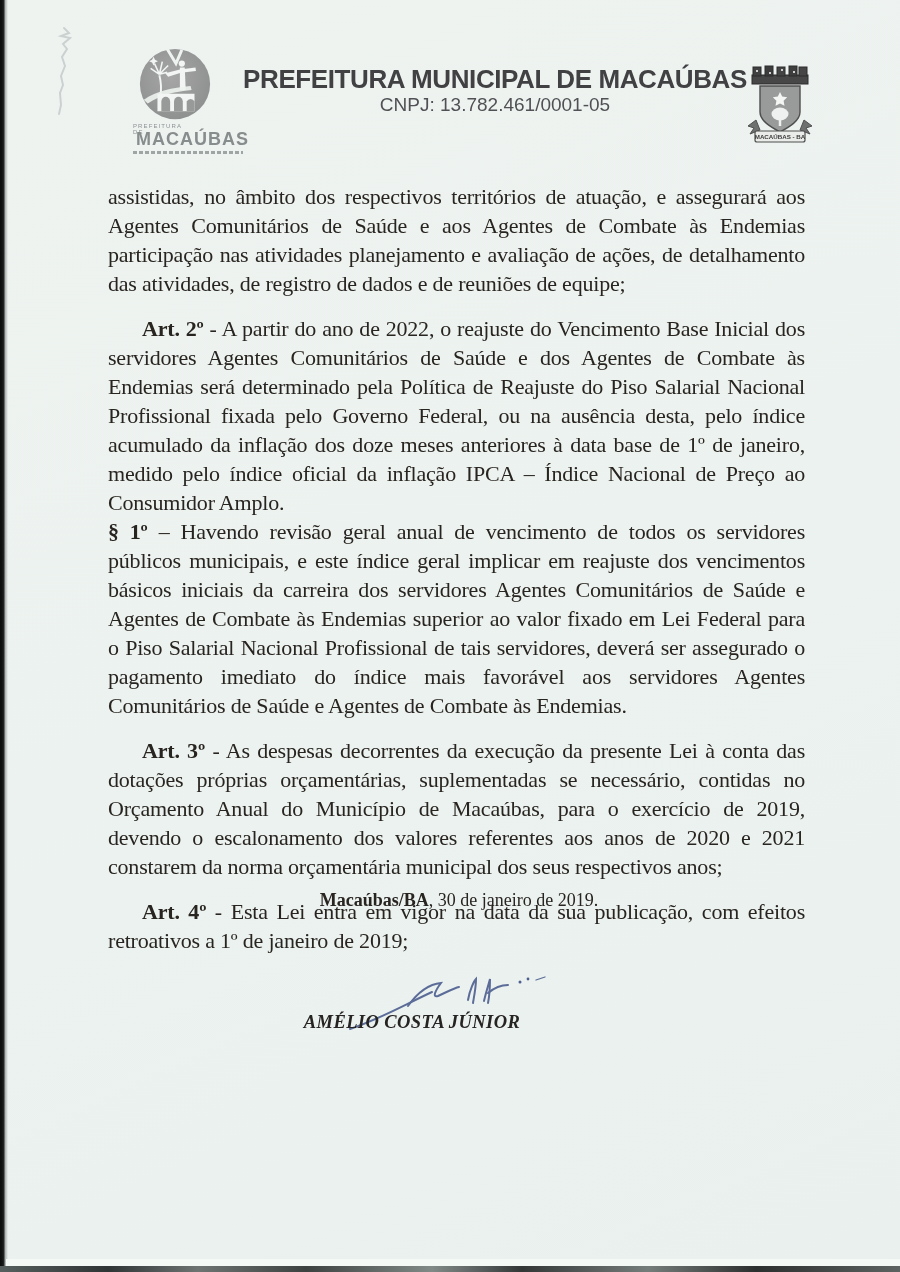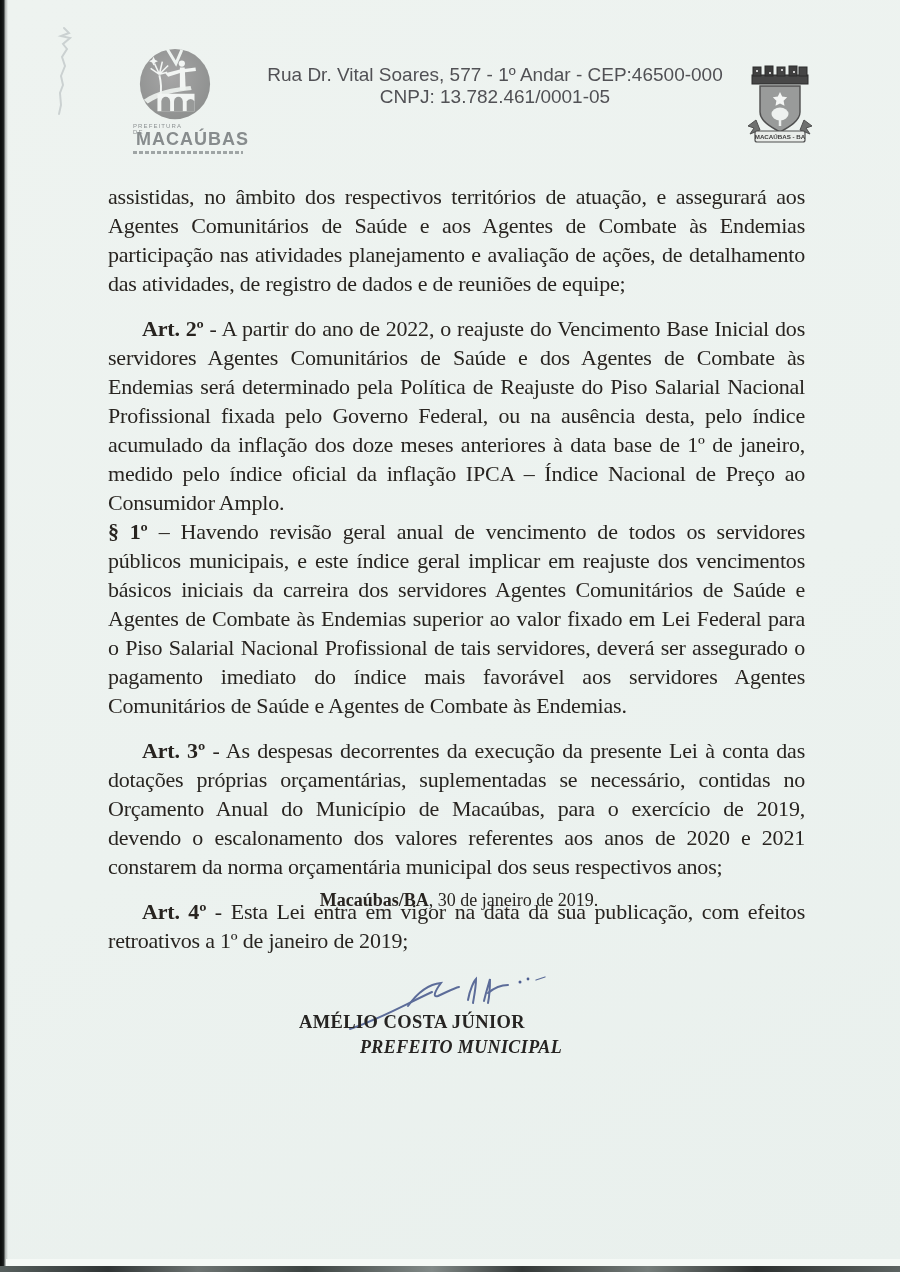--- a/index.html
+++ b/index.html
@@ -42,21 +42,21 @@
   .body-text p{margin:0;}
   .body-text p.indent{text-indent:34px;margin-top:16px;}
   .lead{font-weight:bold;}
 
   .dateline{position:absolute;left:0;top:878px;width:900px;text-align:center;padding-left:18px;
     box-sizing:border-box;font-size:18px;color:#282420;margin-top:12px;}
   .dateline .place{font-weight:bold;}
 
   .sig-svg{position:absolute;left:346px;top:972px;}
   .sig-name{position:absolute;left:0;top:1012px;width:816px;text-align:center;padding-left:8px;box-sizing:border-box;
-    font-size:18.5px;font-weight:bold;letter-spacing:.4px;color:#262422;}
+    font-size:18.5px;font-weight:bold;font-style:italic;letter-spacing:.4px;color:#262422;}
   .sig-role{position:absolute;left:0;top:1037px;width:900px;text-align:center;padding-left:22px;box-sizing:border-box;
     font-size:18px;font-weight:bold;font-style:italic;letter-spacing:.4px;color:#262422;}
 </style>
 </head>
 <body>
 
 <div class="page">
 
   <div class="edge-left"></div>
   <div class="bottom-light"></div>
@@ -87,21 +87,21 @@
         <path d="M24,66 v-10 a4.5,5 0 0 1 9,0 v10 z" fill="#989a99"></path>
         <path d="M37,66 v-10 a4.5,5 0 0 1 9,0 v10 z" fill="#989a99"></path>
         <path d="M50,66 v-10 a4.5,5 0 0 1 8,0 v10 z" fill="#989a99"></path>
       </svg>
       <div class="logo-cap-small">PREFEITURA DE</div>
       <div class="logo-cap-large">MACAÚBAS</div>
       <div class="logo-tagline"></div>
     </div>
 
     <div class="header-text">
-      <div class="header-line">Rua Dr. Vital Soares, 577 - 1º Andar - CEP:46500-000</div>
+      <h1 class="header-title">PREFEITURA MUNICIPAL DE MACAÚBAS</h1>
       <div class="header-line">CNPJ: 13.782.461/0001-05</div>
     </div>
 
     <div class="crest">
       <svg width="68" height="88" viewBox="0 0 68 88">
         <rect x="6" y="13" width="56" height="9" fill="#474747" stroke="#2c2c2c" stroke-width="1"></rect>
         <rect x="7" y="5" width="8" height="9" fill="#414141" stroke="#2c2c2c" stroke-width="1"></rect>
         <rect x="19" y="4" width="8" height="10" fill="#3c3c3c" stroke="#2c2c2c" stroke-width="1"></rect>
         <rect x="31" y="5" width="8" height="9" fill="#444" stroke="#2c2c2c" stroke-width="1"></rect>
         <rect x="43" y="4" width="8" height="10" fill="#3e3e3e" stroke="#2c2c2c" stroke-width="1"></rect>
@@ -140,15 +140,14 @@
       <path d="M62,34 C72,20 84,12 95,11 C89,19 86,26 92,24 C101,20 108,16 113,15"></path>
       <path d="M122,28 C124,17 128,9 130,7 C130,15 128,25 127,31"></path>
       <path d="M138,29 C140,20 143,11 144,7 C144,17 143,26 142,31"></path>
       <path d="M142,21 C148,16 155,13 162,13"></path>
       <path d="M190,8 l9,-3" stroke-width="1.3"></path>
     </g>
     <circle cx="174" cy="10" r="1.5" fill="#4d5e90"></circle>
     <circle cx="182" cy="7" r="1.4" fill="#4d5e90"></circle>
   </svg>
   <div class="sig-name">AMÉLIO COSTA JÚNIOR</div>
-  <div class="sig-role">PREFEITO MUNICIPAL</div>
 
 </div>
 
 </body></html>

